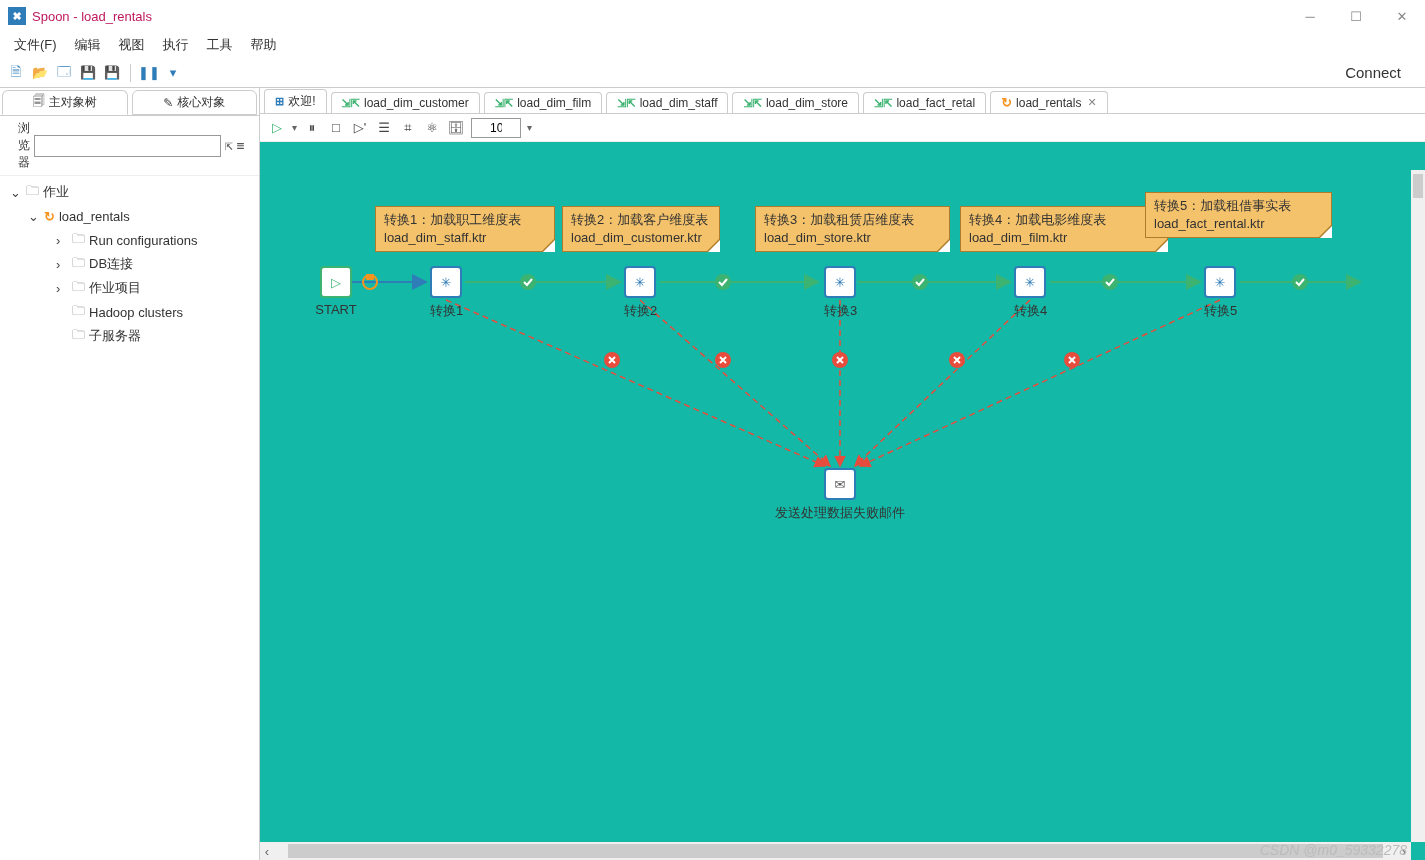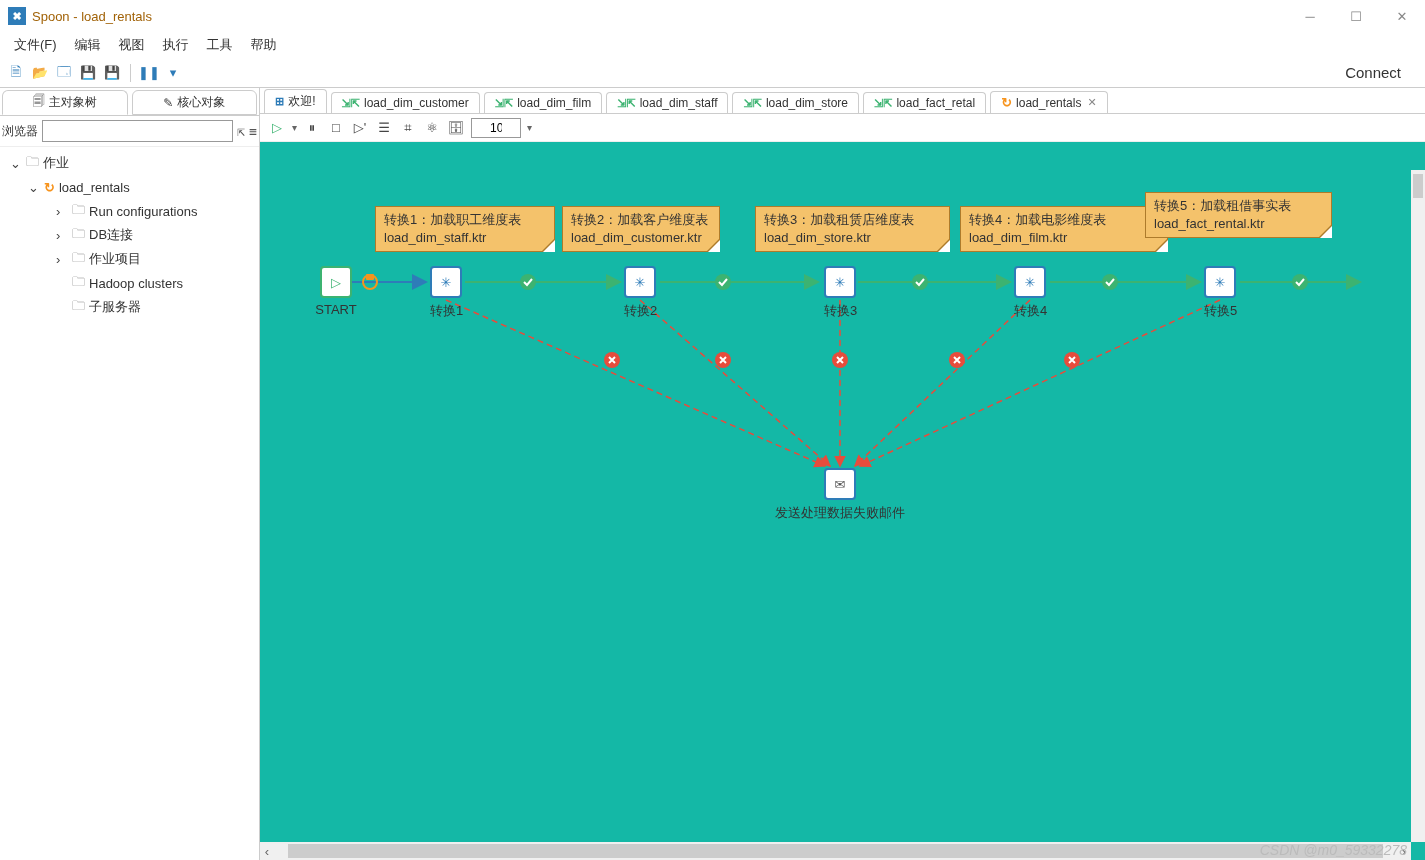--- a/index.html
+++ b/index.html
@@ -1,34 +1,34 @@
 <!DOCTYPE html>
 <html><head>
 <meta charset="utf-8">
 <style>
 * { box-sizing: border-box; margin: 0; padding: 0; font-family: "Microsoft YaHei", sans-serif; }
 body { width: 1425px; height: 860px; background: #fff; font-size: 13px; color: #333; overflow: hidden; position: relative; }
 .titlebar { height: 32px; display: flex; align-items: center; padding: 0 8px; }
 .titlebar .logo { width: 18px; height: 18px; background: #2e7cb8; margin-right: 6px; display:inline-flex;align-items:center;justify-content:center;color:#fff;font-weight:bold;font-size:11px;}
-.titlebar .title { color: #a16207; }
+.titlebar .title { color: #be185d; }
 .titlebar .win-controls { position: absolute; right: 0; top: 0; display: flex; }
 .win-btn { width: 46px; height: 32px; display: flex; align-items: center; justify-content: center; color: #888; }
 .menubar { height: 26px; display: flex; align-items: center; padding: 0 6px; gap: 2px; }
 .menubar span { padding: 2px 8px; color: #333; }
 .toolbar { height: 30px; border-bottom: 1px solid #ccc; display: flex; align-items: center; padding: 0 6px; gap: 4px; }
 .tool { width: 20px; height: 20px; display: flex; align-items: center; justify-content: center; color: #2e7cb8; }
 .tool.divider { width: 1px; background: #ccc; height: 18px; margin: 0 4px; }
 .connect { margin-left: auto; padding-right: 18px; color: #333; font-size: 15px; }
 
 .main { display: flex; height: 772px; }
 .sidebar { width: 260px; border-right: 1px solid #ccc; display: flex; flex-direction: column; }
 .side-tabs { height: 28px; border-bottom: 1px solid #ccc; display: flex; }
 .side-tab { flex: 1; border: 1px solid #ccc; border-radius: 6px 6px 0 0; margin: 2px 2px 0 2px; display: flex; align-items: center; justify-content: center; gap: 4px; background: #fff; font-size: 12px; }
 .side-tab.active { border-bottom: 1px solid #fff; }
-.side-search { padding: 4px 2px; display: flex; align-items: center; gap: 4px; border-bottom: 1px solid #eee; }
+.side-search { padding: 4px 18px; display: flex; align-items: center; gap: 4px; border-bottom: 1px solid #eee; }
 .side-search label { font-size: 12px; }
 .side-search input { flex: 1; height: 22px; border: 1px solid #999; padding: 0 4px; }
 .tree { padding: 4px 0; }
 .tree-item { display: flex; align-items: center; height: 24px; gap: 4px; }
 .tree-item .collapse-arrow { width: 12px; color: #444; }
 .tree-item .foldericon { color: #888; }
 .tree-item.lvl0 { padding-left: 10px; }
 .tree-item.lvl1 { padding-left: 28px; }
 .tree-item.lvl2 { padding-left: 56px; }
 .jobicon { color:#f7941d; font-weight:bold; font-size:13px; display:inline-flex;align-items:center;}

